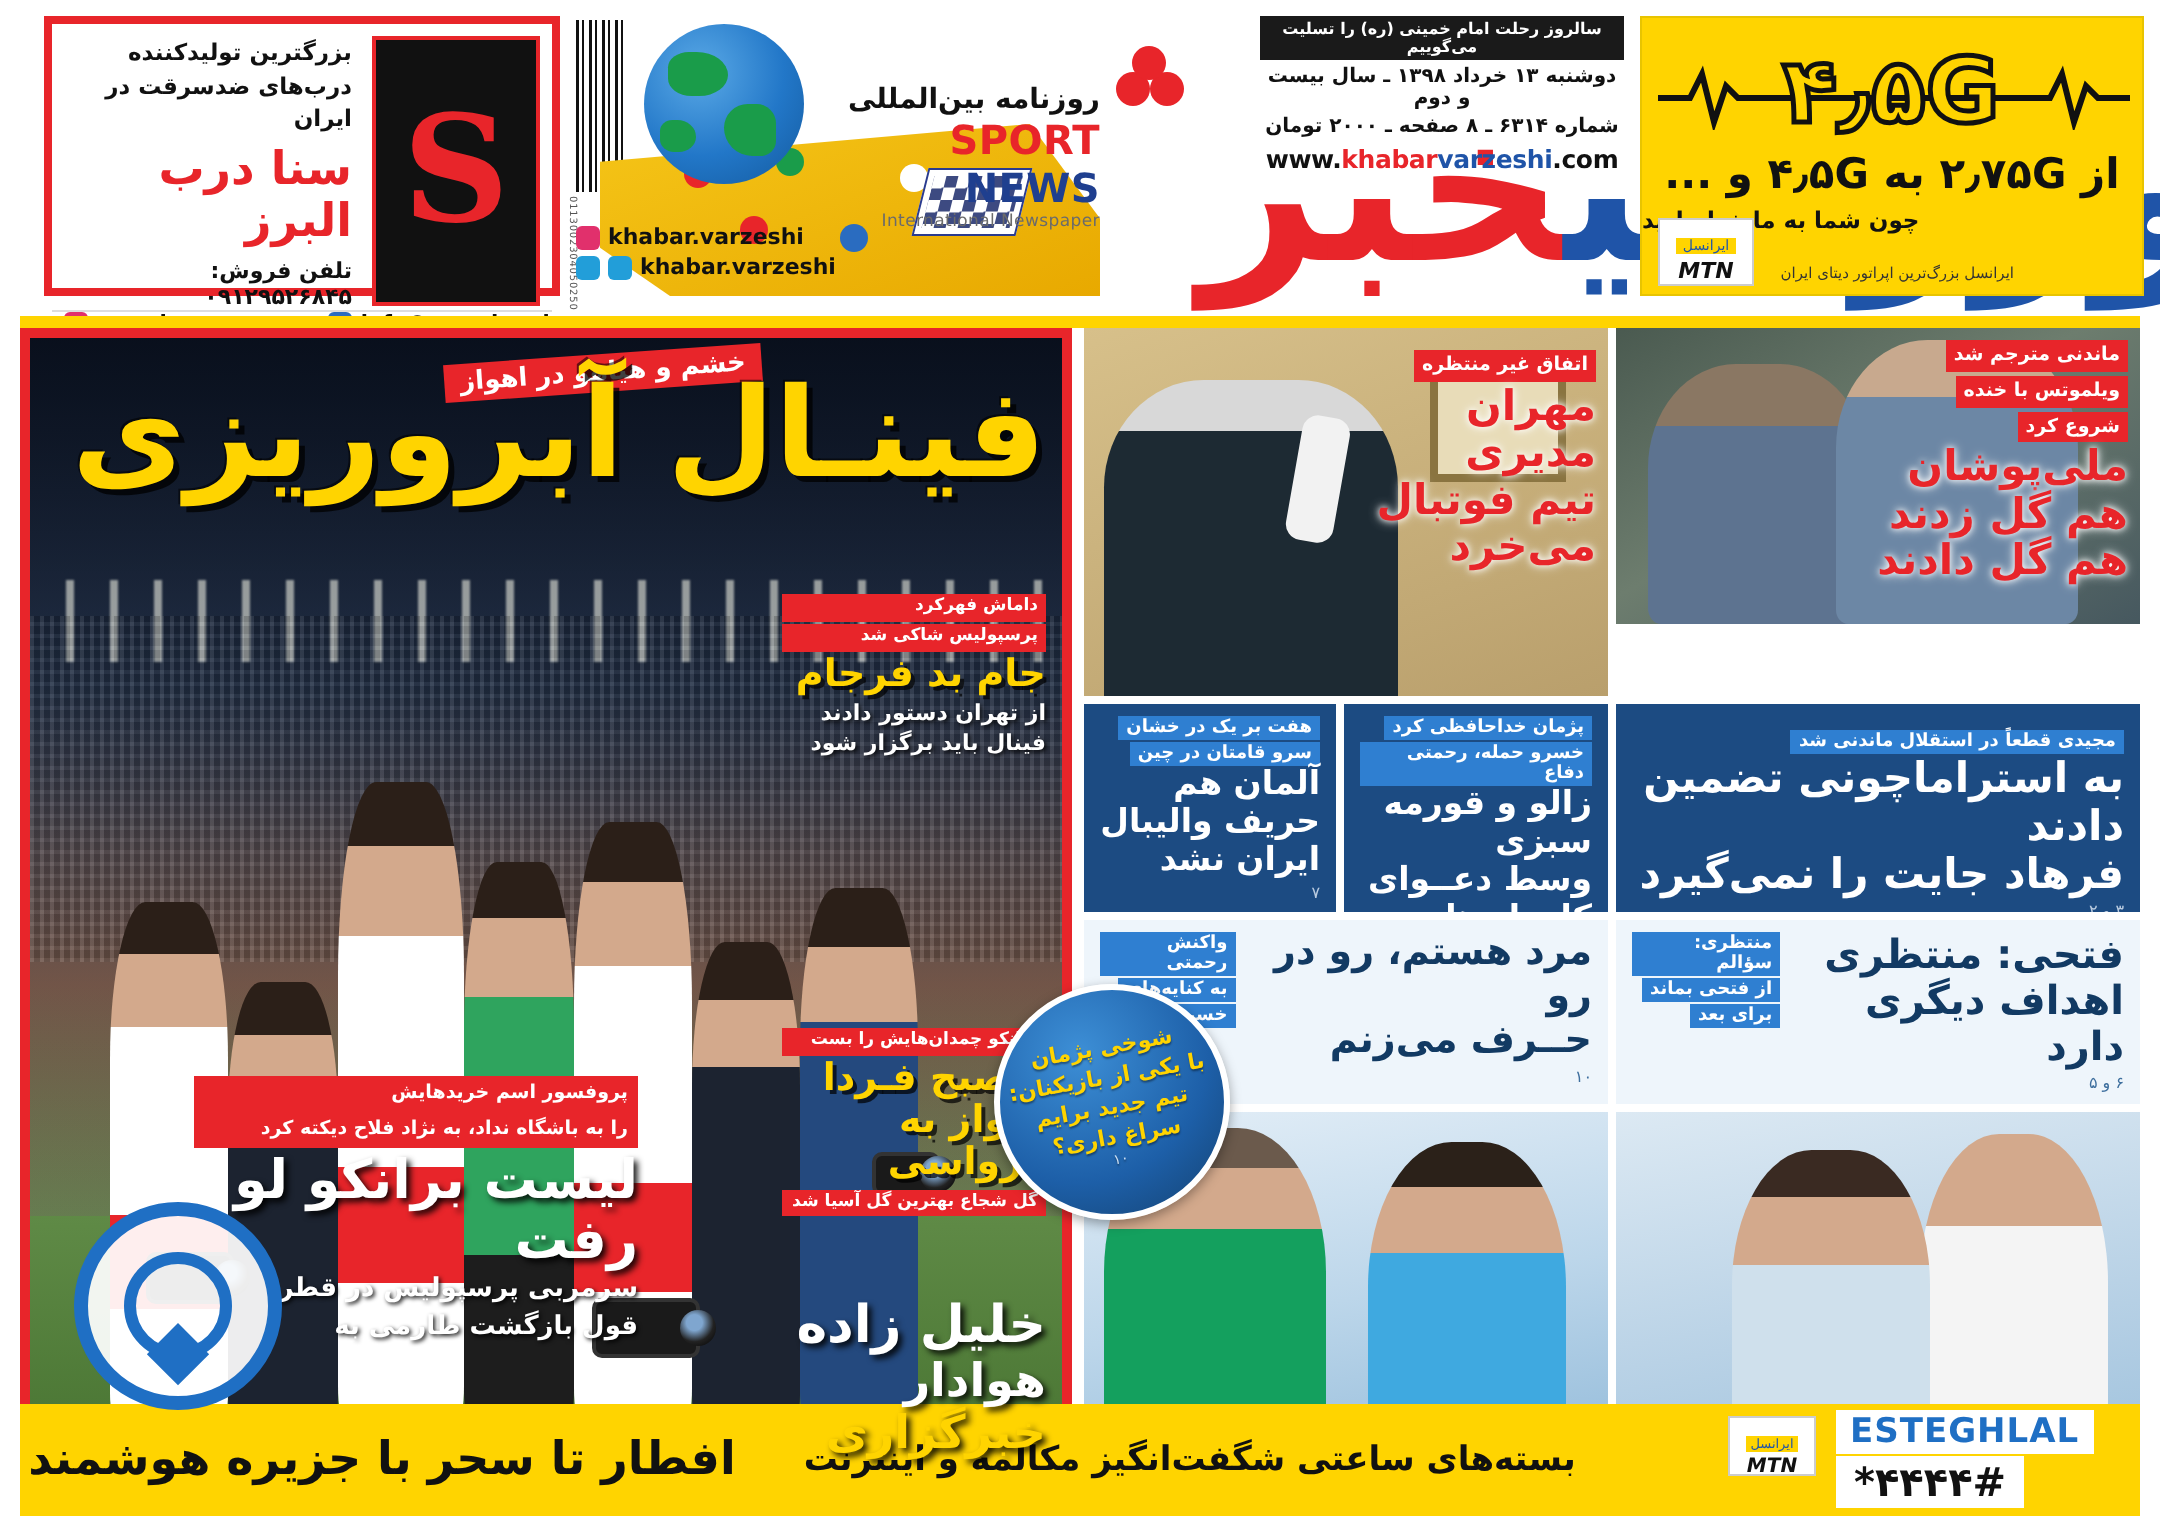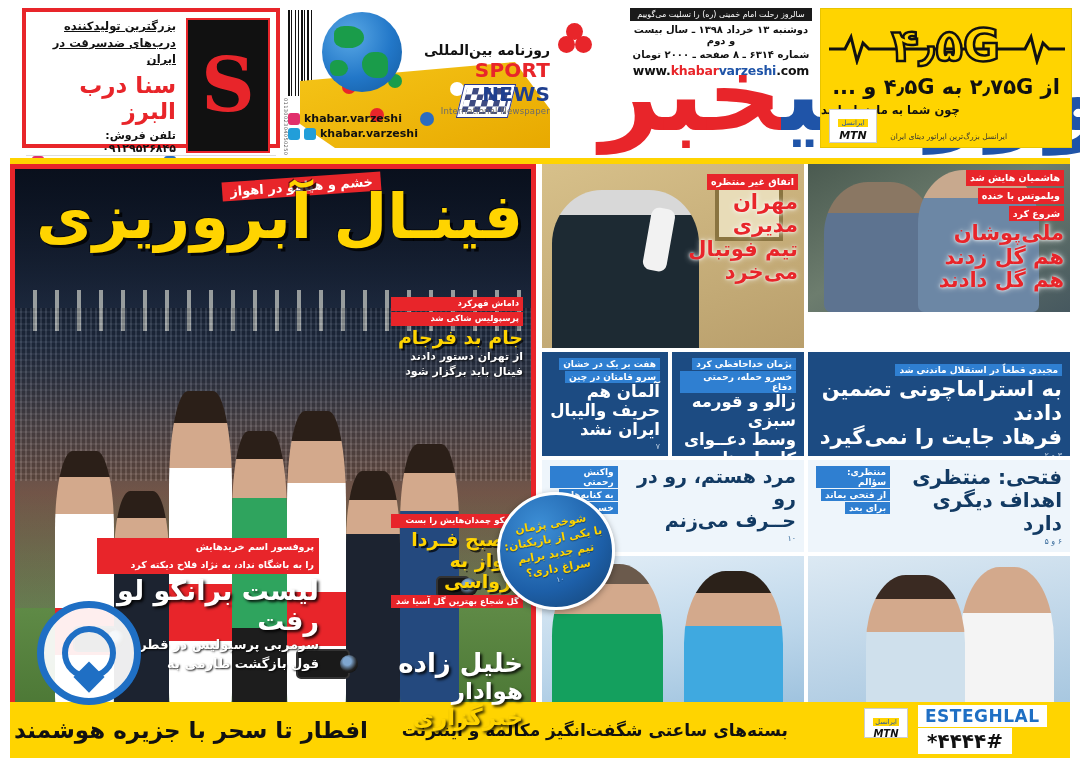--- a/index.html
+++ b/index.html
@@ -43,21 +43,21 @@
     position: absolute; left: 50%; top: 50%;
     transform: translate(-50%,-50%);
     font-size: 74px; color: #e8252a;
     font-weight: bold; font-family: "DejaVu Serif", serif;
     line-height: .8;
   }
   .sena-text {
     flex: 1; padding: 6px 6px 0 2px;
     text-align: right; direction: rtl;
   }
-  .sena-l1 { font-size: 11.5px; font-weight: bold; color: #111; line-height: 1.45; text-decoration: underline; }
+  .sena-l1 { font-size: 11.5px; font-weight: bold; color: #111; line-height: 1.45; }
   .sena-big { font-size: 23px; font-weight: bold; color: #e8252a; margin-top: 4px; letter-spacing: -.5px; text-align: right; }
   .sena-tel { font-size: 11px; font-weight: bold; color: #111; margin-top: 5px; }
   .ad-sena-bottom {
     height: 40px; display: flex; align-items: center;
     padding: 0 6px; gap: 8px; direction: ltr;
     border-top: 1px solid #ddd;
   }
   .soc-col { display: flex; flex-direction: column; gap: 3px; }
   .soc { display: flex; align-items: center; gap: 4px; font-size: 10.5px; font-weight: bold; color: #111; }
   .soc .ic {
@@ -163,21 +163,21 @@
   }
   .socials-mid .soc { font-size: 11px; }
 
   
   .dateblk {
     position: absolute; left: 630px; top: 8px;
     width: 182px; text-align: center; direction: rtl;
   }
   .date-banner {
     background: #1a1a1a; color: #fff; font-size: 8px;
-    padding: 2px 4px; font-weight: normal; letter-spacing: .1px;
+    padding: 2px 4px; font-weight: bold; letter-spacing: .1px;
   }
   .date-line { font-size: 10px; font-weight: bold; color: #111; margin-top: 3px; letter-spacing: -.2px; }
   .date-url { font-size: 12.5px; font-weight: bold; direction: ltr; margin-top: 3px; letter-spacing: -.2px; }
   .date-url .k { color: #111; }
   .date-url .r { color: #e8252a; }
   .date-url .b { color: #1f54a8; }
 
   
   .ad-mtn {
     position: absolute; left: 820px; top: 8px;
@@ -657,21 +657,21 @@
   <div class="body-wrap">
 
     <div class="col-news">
 
       <div class="news-row">
 
         <div class="card c-a">
           <div class="photo ph-a"></div>
           <div class="ov a-text">
             <div class="kl">
-              <span class="kicker">هاشمیان هایش شد</span>
+              <span class="kicker">ماندنی مترجم شد</span>
               <span class="kicker">ویلموتس با خنده</span>
               <span class="kicker">شروع کرد</span>
             </div>
             <div class="hl-red">ملی‌پوشان</div>
             <div class="hl-red">هم گل زدند</div>
             <div class="hl-red">هم گل دادند</div>
           </div>
         </div>
 
         <div class="card c-b">

